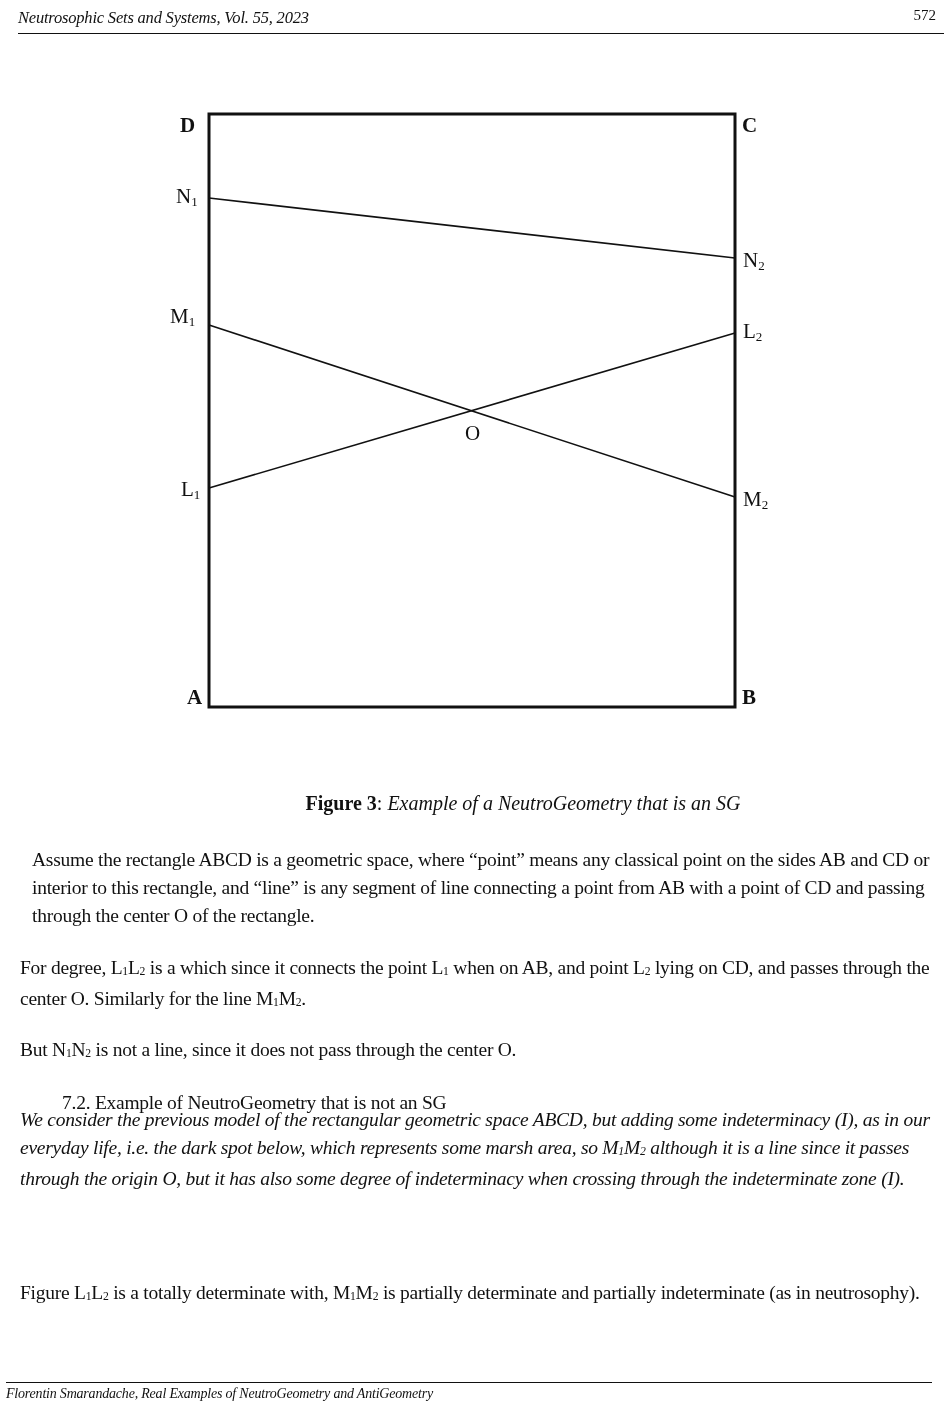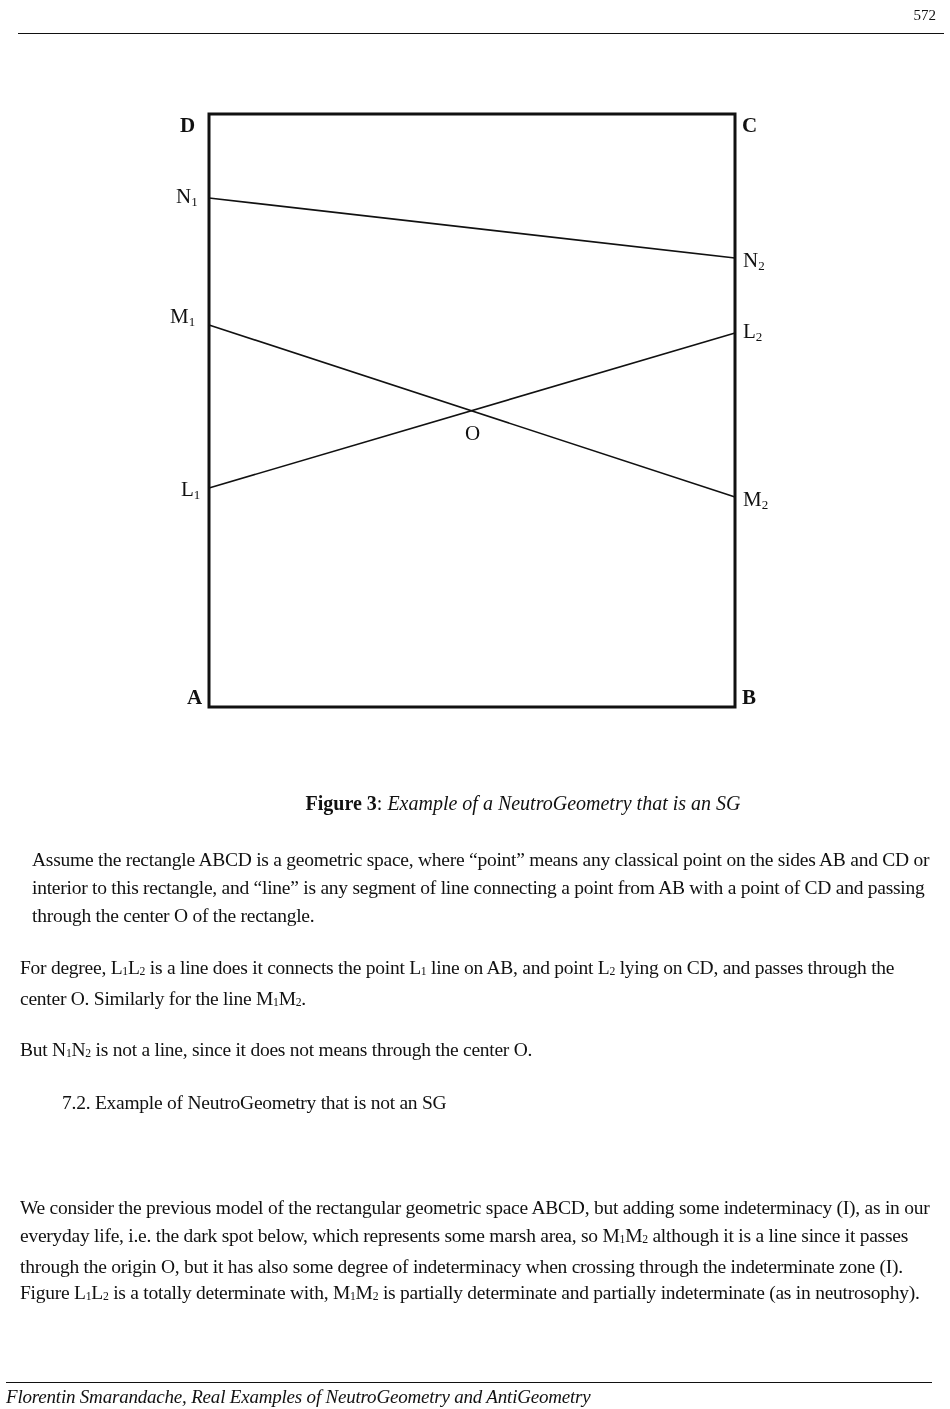--- a/index.html
+++ b/index.html
@@ -10,32 +10,33 @@
   .figure { position: absolute; left: 0; top: 0; width: 950px; height: 760px; }
   .figure svg { position: absolute; left: 0; top: 0; }
   .caption { position: absolute; left: 0; width: 950px; top: 792px; text-align: center; font-size: 20px; padding-left: 48px; }
   .caption .bold { font-weight: bold; }
   .caption .ital { font-style: italic; }
   .para { position: absolute; left: 20px; width: 912px; font-size: 19.5px; line-height: 28px; letter-spacing: -0.25px; }
   .p1 { top: 846px; margin-left: 12px; }
   .p2 { top: 954px; }
   .p3 { top: 1036px; }
   .sec { top: 1089px; left: 62px; }
-  .p4 { top: 1194px; }
+  .p4 { top: 1106px; font-style: italic; }
   .p5 { top: 1279px; }
   .footer { position: absolute; left: 6px; right: 18px; top: 1382px; border-top: 1.5px solid #111; }
-  .footer .text { position: absolute; left: 0; top: 3px; font-style: italic; font-size: 19px; white-space: nowrap; letter-spacing: -0.2px; }
+  .footer .text { position: absolute; left: 0; top: 3px; font-style: italic; font-size: 14px; white-space: nowrap; letter-spacing: -0.2px; }
   sub { font-size: 0.6em; vertical-align: baseline; position: relative; top: 0.1em; }
   .lbl { font-family: "Liberation Serif", serif; font-size: 21px; fill: #111; }
   .lbl-sub { font-size: 13px; }
 </style>
 </head>
 <body>
 
 <div class="header">
+  <span class="journal">Neutrosophic Sets and Systems, Vol. 55, 2023</span>
   <span class="pagenum">572</span>
 </div>
 
 <div class="figure">
   <svg width="950" height="760">
     <rect x="209" y="114" width="526" height="593" fill="none" stroke="#111" stroke-width="3"></rect>
     <line x1="209" y1="198" x2="735" y2="258" stroke="#111" stroke-width="1.6"></line>
     <line x1="209" y1="325" x2="735" y2="497" stroke="#111" stroke-width="1.6"></line>
     <line x1="209" y1="488" x2="735" y2="333" stroke="#111" stroke-width="1.6"></line>
 
@@ -53,23 +54,23 @@
     <text class="lbl" x="743" y="506"><tspan>M</tspan><tspan class="lbl-sub" dy="3">2</tspan></text>
   </svg>
 </div>
 
 <div class="caption">
   <span class="bold">Figure 3</span><span>: </span><span class="ital">Example of a NeutroGeometry that is an SG</span>
 </div>
 
 <div class="para p1">Assume the rectangle ABCD is a geometric space, where “point” means any classical point on the sides AB and CD or interior to this rectangle, and “line” is any segment of line connecting a point from AB with a point of CD and passing through the center O of the rectangle.</div>
 
-<div class="para p2"><span>For degree, L</span><sub>1</sub><span>L</span><sub>2</sub><span> is a line does it connects the point L</span><sub>1</sub><span> line on AB, and point L</span><sub>2</sub><span> lying on CD, and passes through the center O. Similarly for the line M</span><sub>1</sub><span>M</span><sub>2</sub><span>.</span></div>
+<div class="para p2"><span>For degree, L</span><sub>1</sub><span>L</span><sub>2</sub><span> is a which since it connects the point L</span><sub>1</sub><span> when on AB, and point L</span><sub>2</sub><span> lying on CD, and passes through the center O. Similarly for the line M</span><sub>1</sub><span>M</span><sub>2</sub><span>.</span></div>
 
-<div class="para p3"><span>But N</span><sub>1</sub><span>N</span><sub>2</sub><span> is not a line, since it does not means through the center O.</span></div>
+<div class="para p3"><span>But N</span><sub>1</sub><span>N</span><sub>2</sub><span> is not a line, since it does not pass through the center O.</span></div>
 
 <div class="para sec">7.2. Example of NeutroGeometry that is not an SG</div>
 
 <div class="para p4"><span>We consider the previous model of the rectangular geometric space ABCD, but adding some indeterminacy (I), as in our everyday life, i.e. the dark spot below, which represents some marsh area, so M</span><sub>1</sub><span>M</span><sub>2</sub><span> although it is a line since it passes through the origin O, but it has also some degree of indeterminacy when crossing through the indeterminate zone (I).</span></div>
 
 <div class="para p5"><span>Figure L</span><sub>1</sub><span>L</span><sub>2</sub><span> is a totally determinate with, M</span><sub>1</sub><span>M</span><sub>2</sub><span> is partially determinate and partially indeterminate (as in neutrosophy).</span></div>
 
 <div class="footer">
   <span class="text">Florentin Smarandache, Real Examples of NeutroGeometry and AntiGeometry</span>
 </div>

